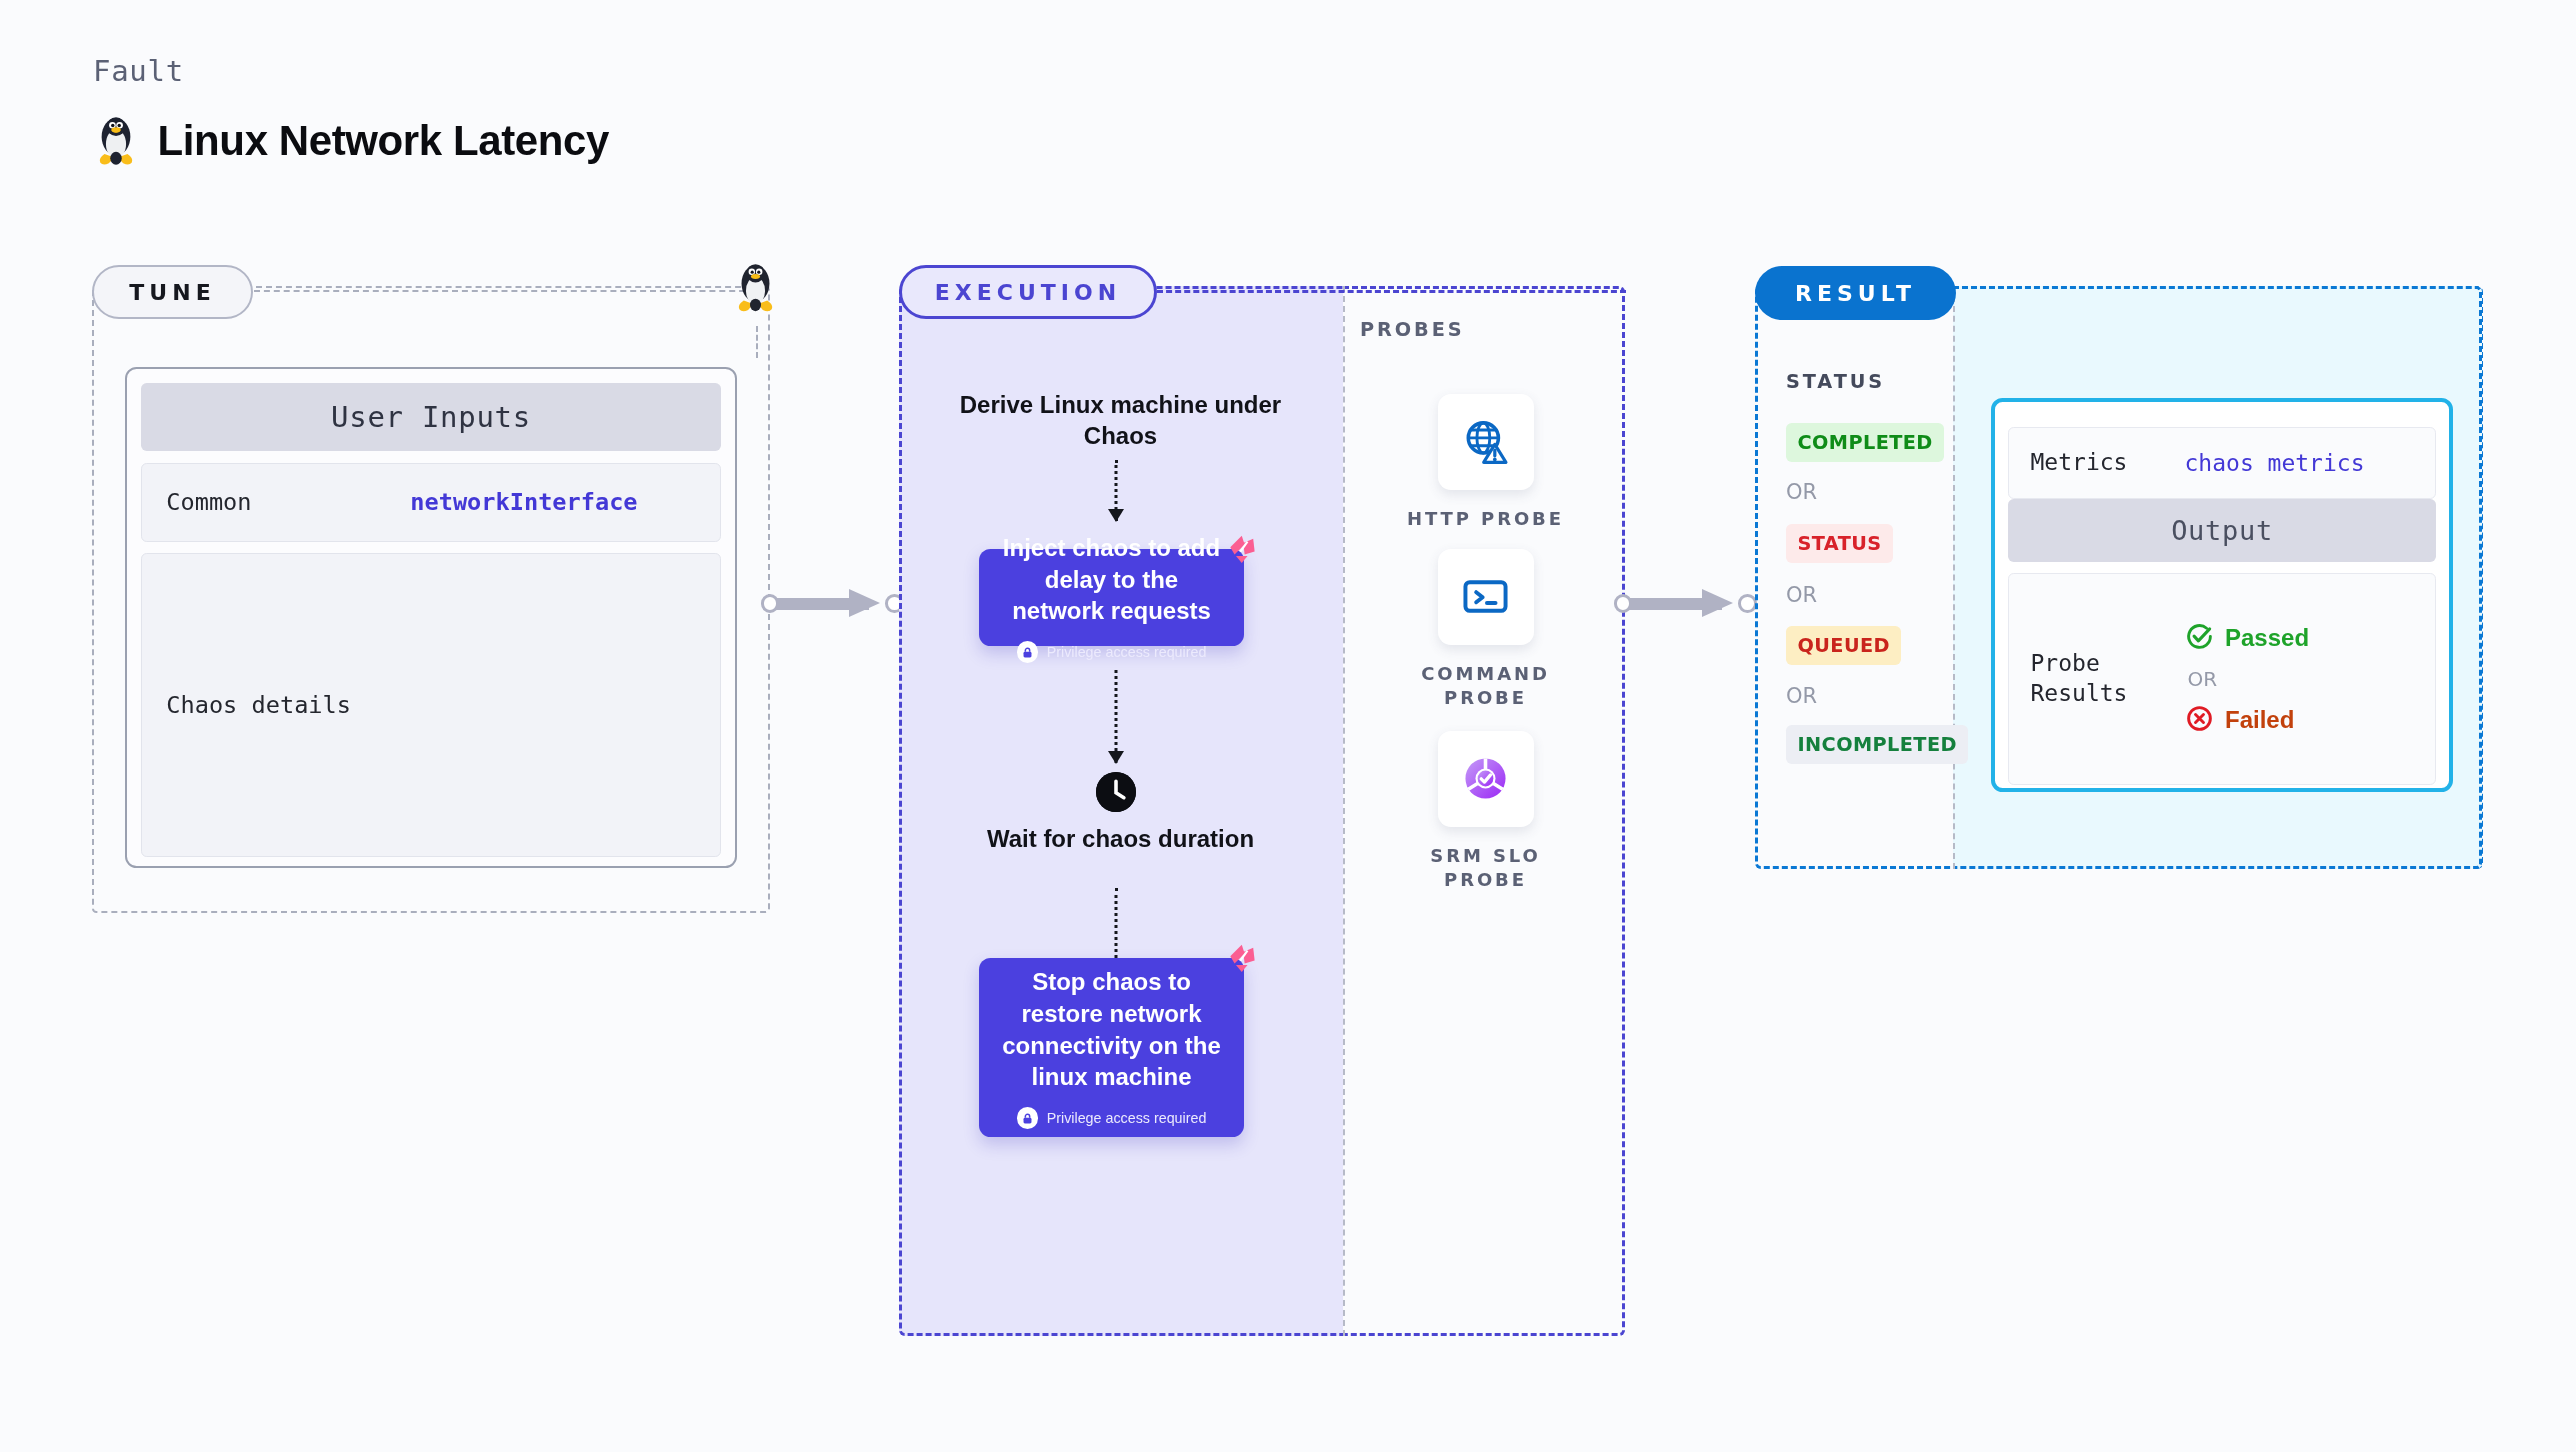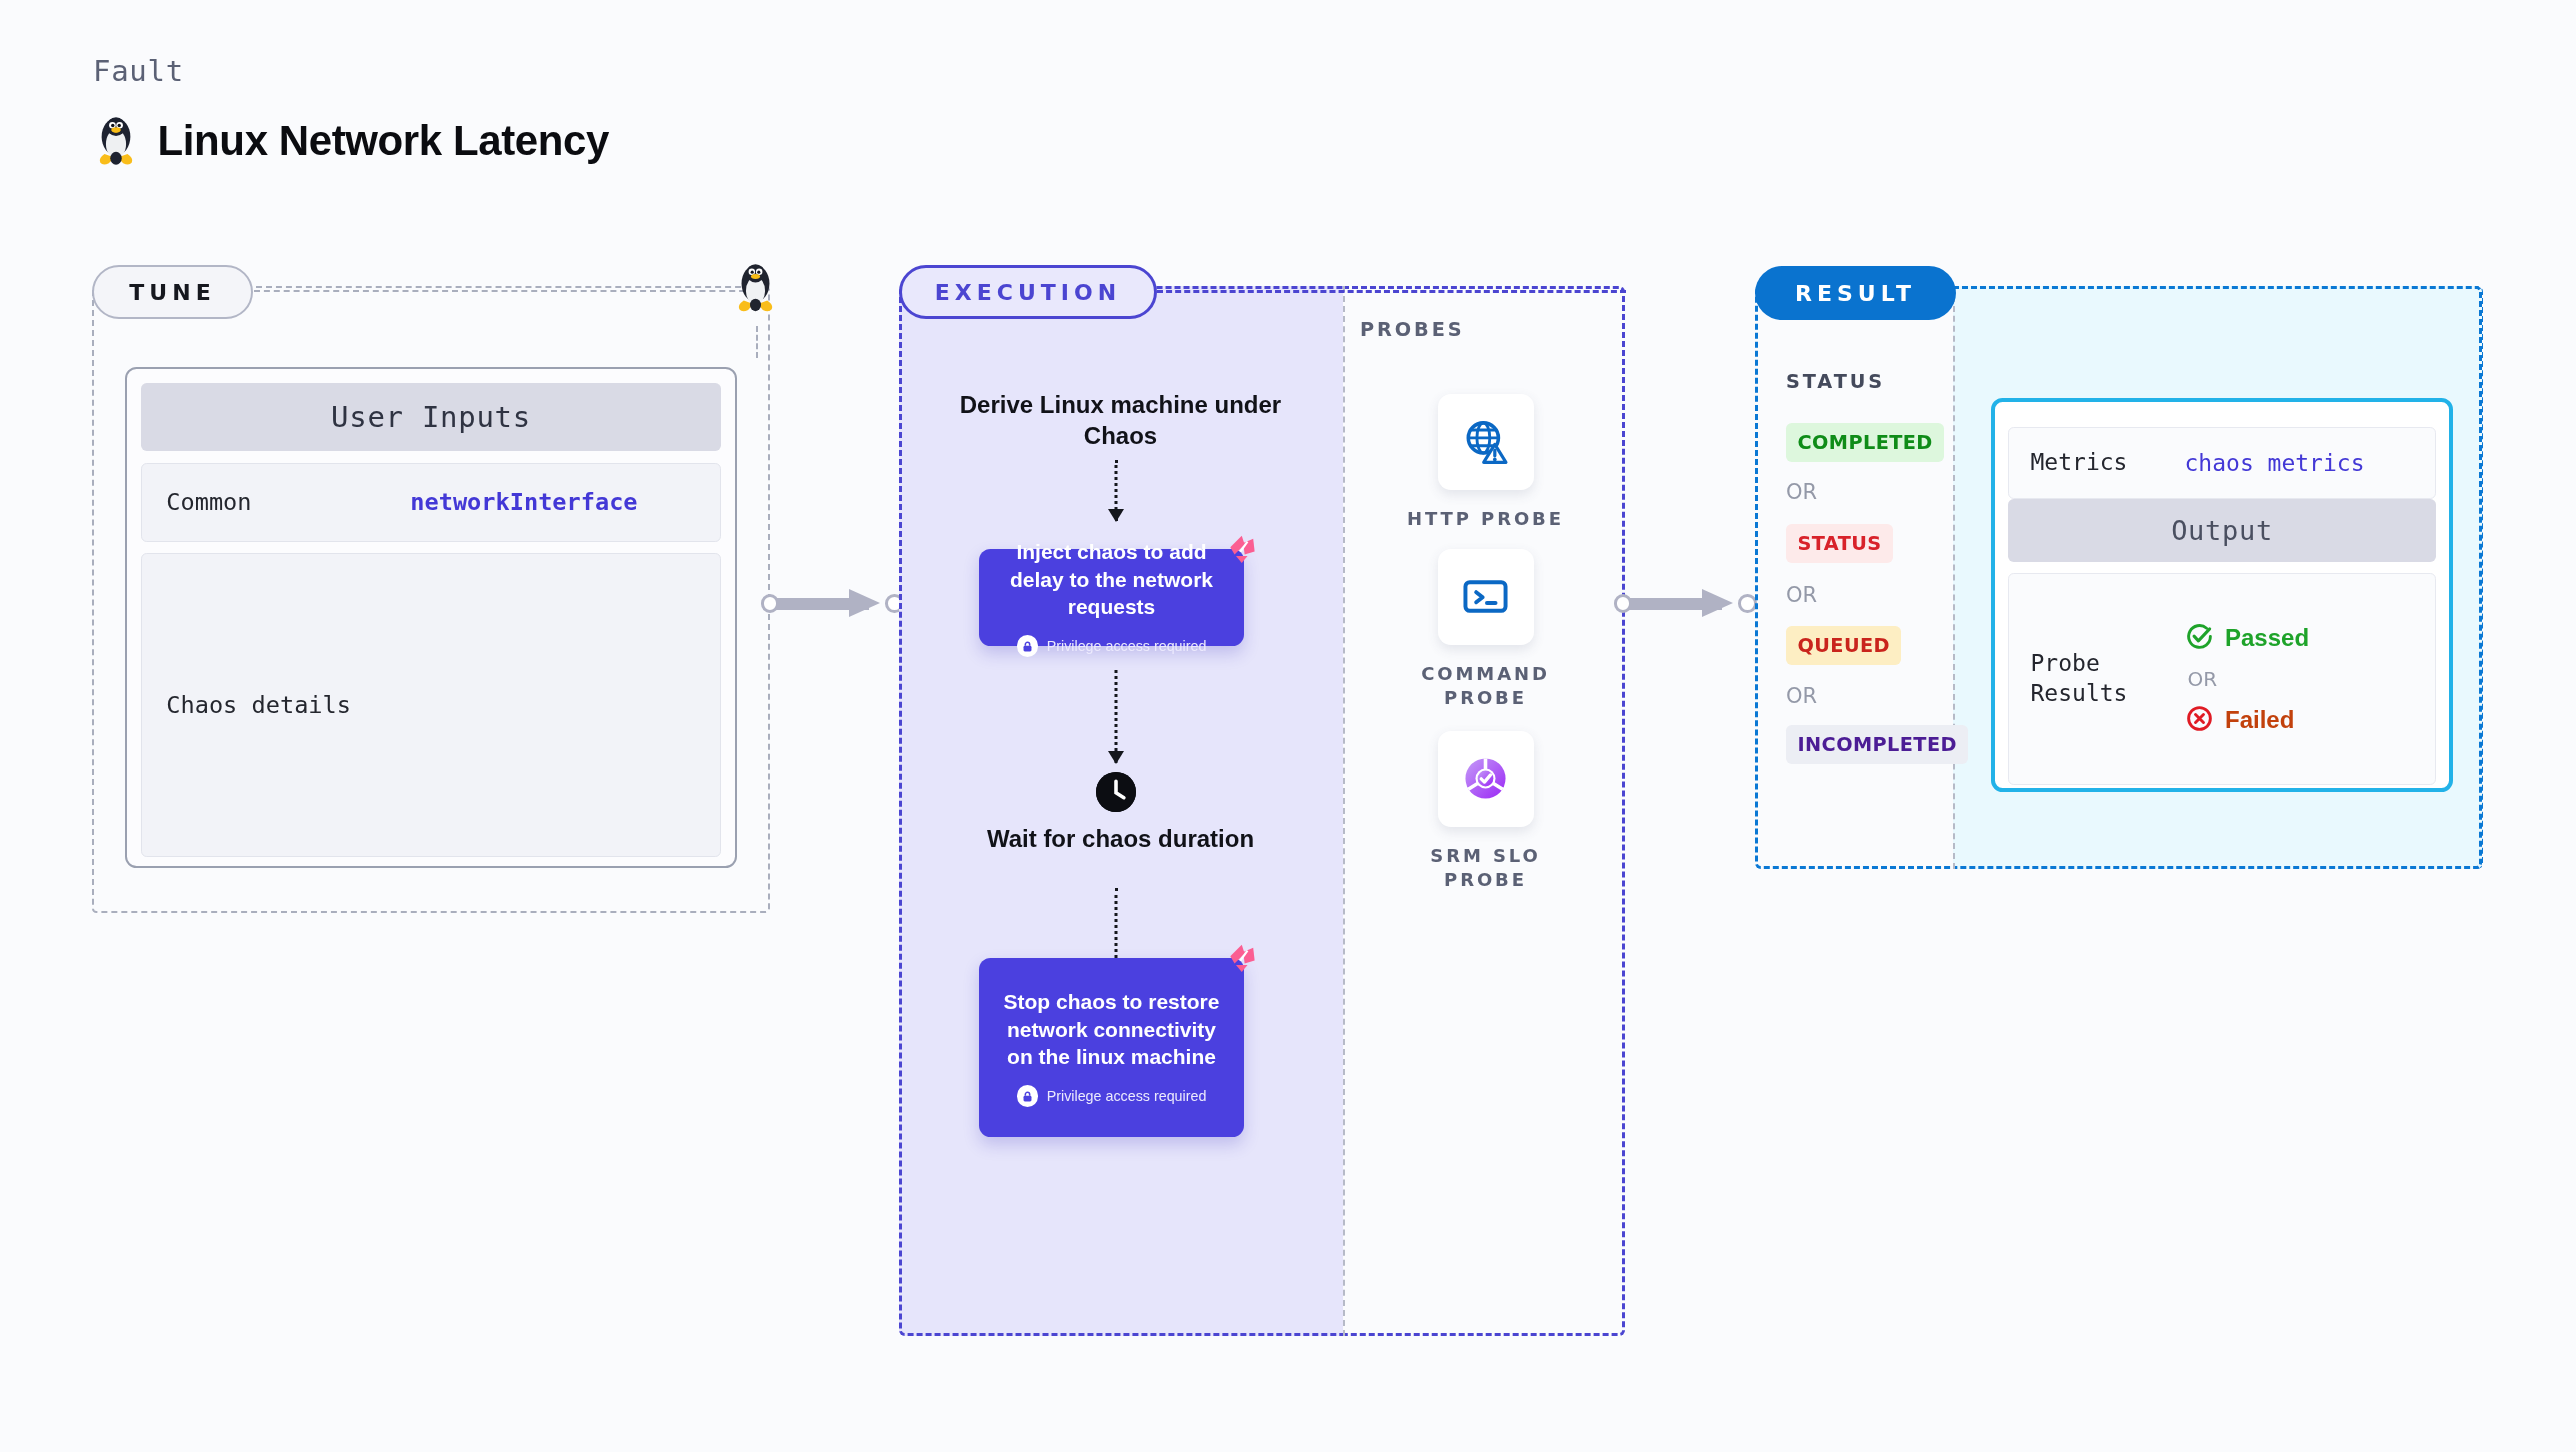--- a/index.html
+++ b/index.html
@@ -130,21 +130,21 @@
   #arrow1{left:1107px;top:460px;width:17px;height:61px;}
   #arrow2{left:1107px;top:670px;width:17px;height:93px;}
   #arrow3{left:1107px;top:888px;width:17px;height:82px;}
 
   .exec-box{
     position:absolute;background:#4b40df;border-radius:11.5px;
     box-shadow:0 7.2px 15.8px rgba(66,54,190,.22);
     display:flex;flex-direction:column;align-items:center;justify-content:center;
     color:#fff;box-sizing:border-box;padding:15.8px 18.6px;
   }
-  .exec-box-title{font-size:21px;font-weight:bold;line-height:1.32;text-align:center;}
+  .exec-box-title{font-size:24px;font-weight:bold;line-height:1.32;text-align:center;}
   .priv-row{
     display:flex;align-items:center;gap:8.6px;margin-top:14.3px;
     font-size:14.3px;color:#eceafd;
   }
   .lock-badge{
     width:21.5px;height:21.5px;border-radius:50%;background:#fff;flex:none;
     display:flex;align-items:center;justify-content:center;
   }
   #exec-box-inject{left:979px;top:549px;width:265px;height:97px;}
   #exec-box-stop{left:979px;top:958px;width:265px;height:179px;}
@@ -224,21 +224,21 @@
   .status-or{
     position:absolute;left:1786px;font-size:21px;color:#9499a8;
     font-family:"DejaVu Sans",sans-serif;
   }
   #chip-completed{top:423px;background:#ddf7dd;color:#0f8c18;}
   #or-1{top:480px;}
   #chip-errored{top:524px;background:#fdeaea;color:#d8222a;}
   #or-2{top:583px;}
   #chip-queued{top:626px;background:#fdeec3;color:#c9241c;}
   #or-3{top:684px;}
-  #chip-incompleted{top:725px;background:#eceef4;color:#4c1d95;}
+  #chip-incompleted{top:725px;background:#eceef4;color:#15803d;}
 
   
   #output-card{
     position:absolute;left:1991px;top:398px;width:462px;height:394px;
     border:4.3px solid #22b2e8;border-radius:11.5px;background:#fff;
     box-sizing:border-box;padding:13px;
   }
   #output-header{
     height:63px;background:#d9dae5;border-radius:5.7px;
     display:flex;align-items:center;justify-content:center;

